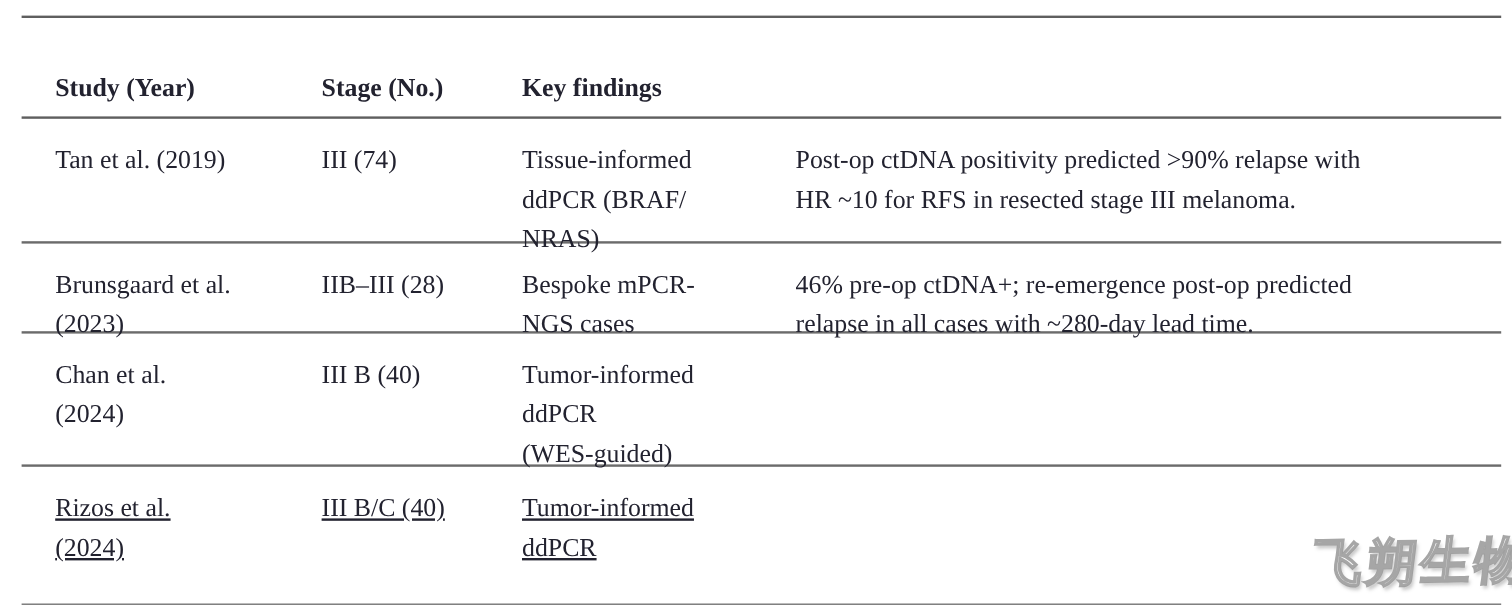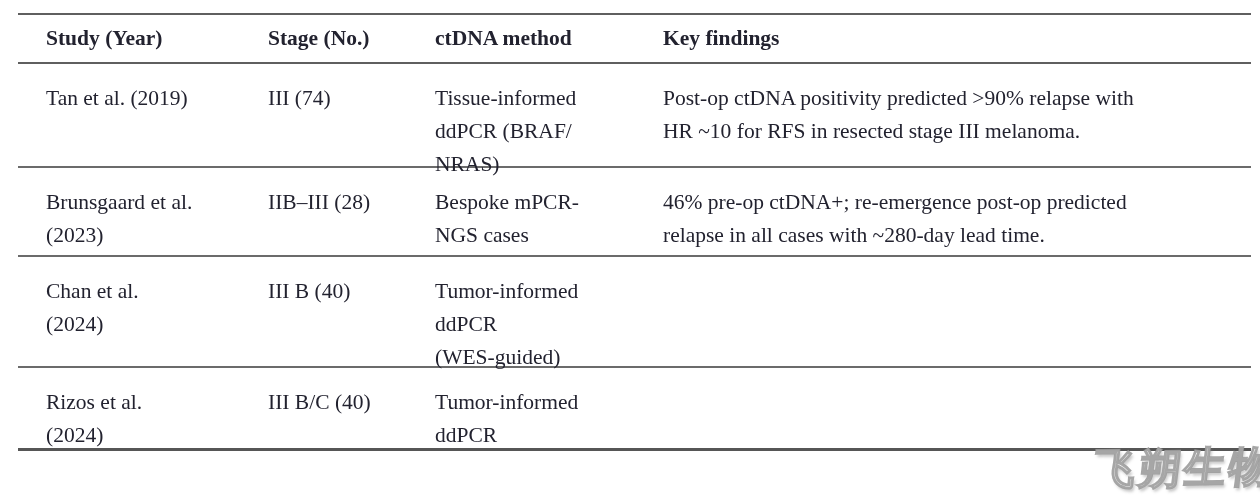--- a/index.html
+++ b/index.html
@@ -28,39 +28,40 @@
     display: grid;
     grid-template-columns: 222px 167px 228px 1fr;
     padding-left: 28px;
     box-sizing: border-box;
   }
   .thead {
     height: 49px;
     border-bottom: 2px solid #5f5f5f;
     font-weight: bold;
     font-size: 22px;
+    margin-top: 35px;
   }
   .thead .cell {
     line-height: 47px;
     padding-top: 0;
     white-space: nowrap;
   }
   .cell {
     font-size: 21.5px;
     line-height: 33px;
     padding-top: 18px;
     padding-right: 14px;
     white-space: pre-line;
     box-sizing: border-box;
   }
   .r-sep { border-bottom: 2px solid #6b6b6b; }
   .r1 { height: 104px; }
-  .r2 { height: 89px; }
+  .r2 { height: 75px; }
   .r3 { height: 111px; }
-  .r4 { height: 80px; }
+  .r4 { height: 114px; text-decoration: underline; }
   .watermark {
     position: absolute;
     left: 1094px;
     top: 440px;
     font-size: 42px;
     font-weight: bold;
     letter-spacing: 3px;
     font-family: "DejaVu Sans", sans-serif;
     color: rgba(255,255,255,0.92);
     -webkit-text-stroke: 1.5px rgba(150,150,150,0.85);
@@ -71,21 +72,20 @@
   }
 </style>
 </head>
 <body>
 
 <div class="tbl">
 
   <div class="row thead">
     <div class="cell">Study (Year)</div>
     <div class="cell">Stage (No.)</div>
-    <div class="cell">ctDNA method</div>
     <div class="cell">Key findings</div>
   </div>
 
   <div class="row r1 r-sep">
     <div class="cell">Tan et al. (2019)</div>
     <div class="cell">III (74)</div>
     <div class="cell">Tissue-informed
 ddPCR (BRAF/
 NRAS)</div>
     <div class="cell">Post-op ctDNA positivity predicted &gt;90% relapse with

